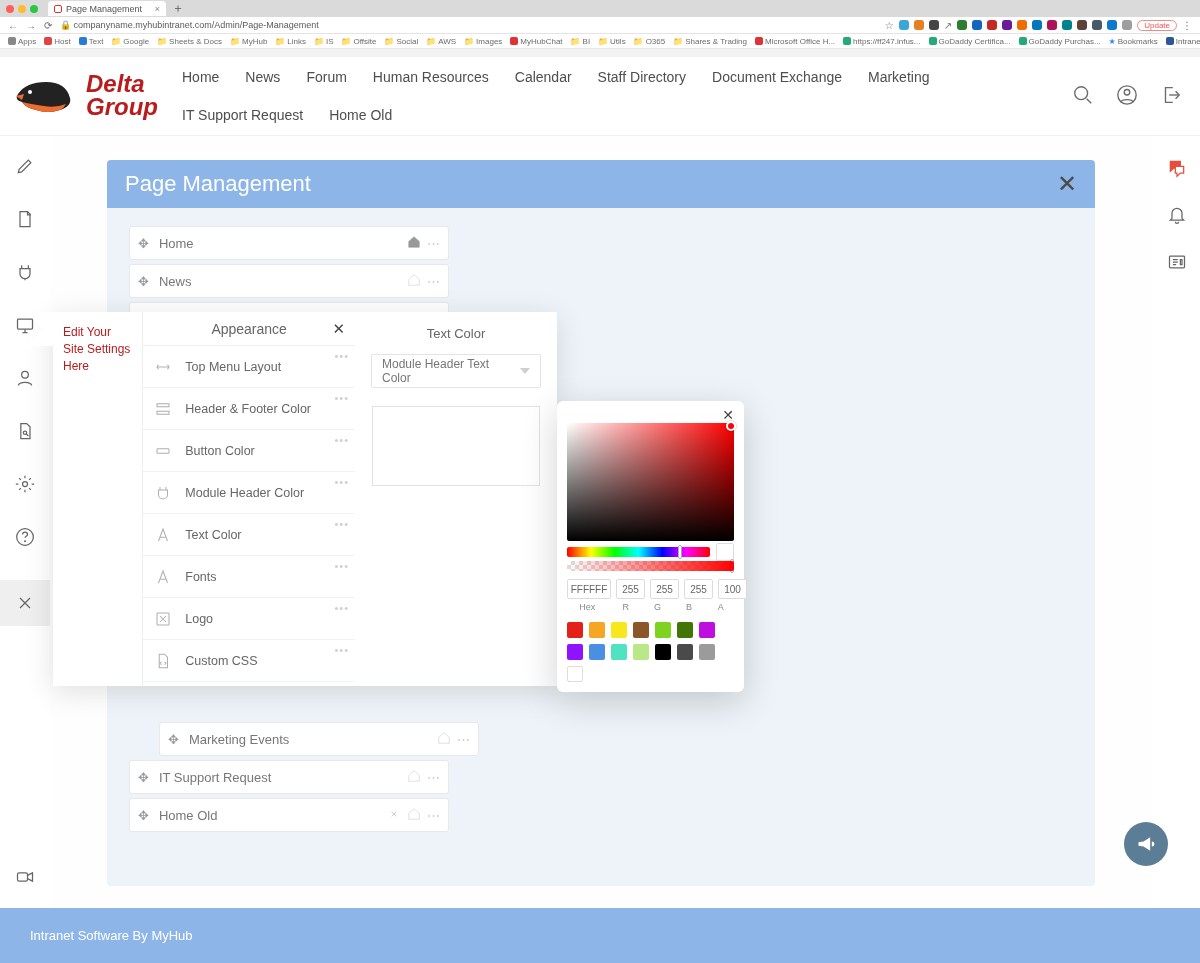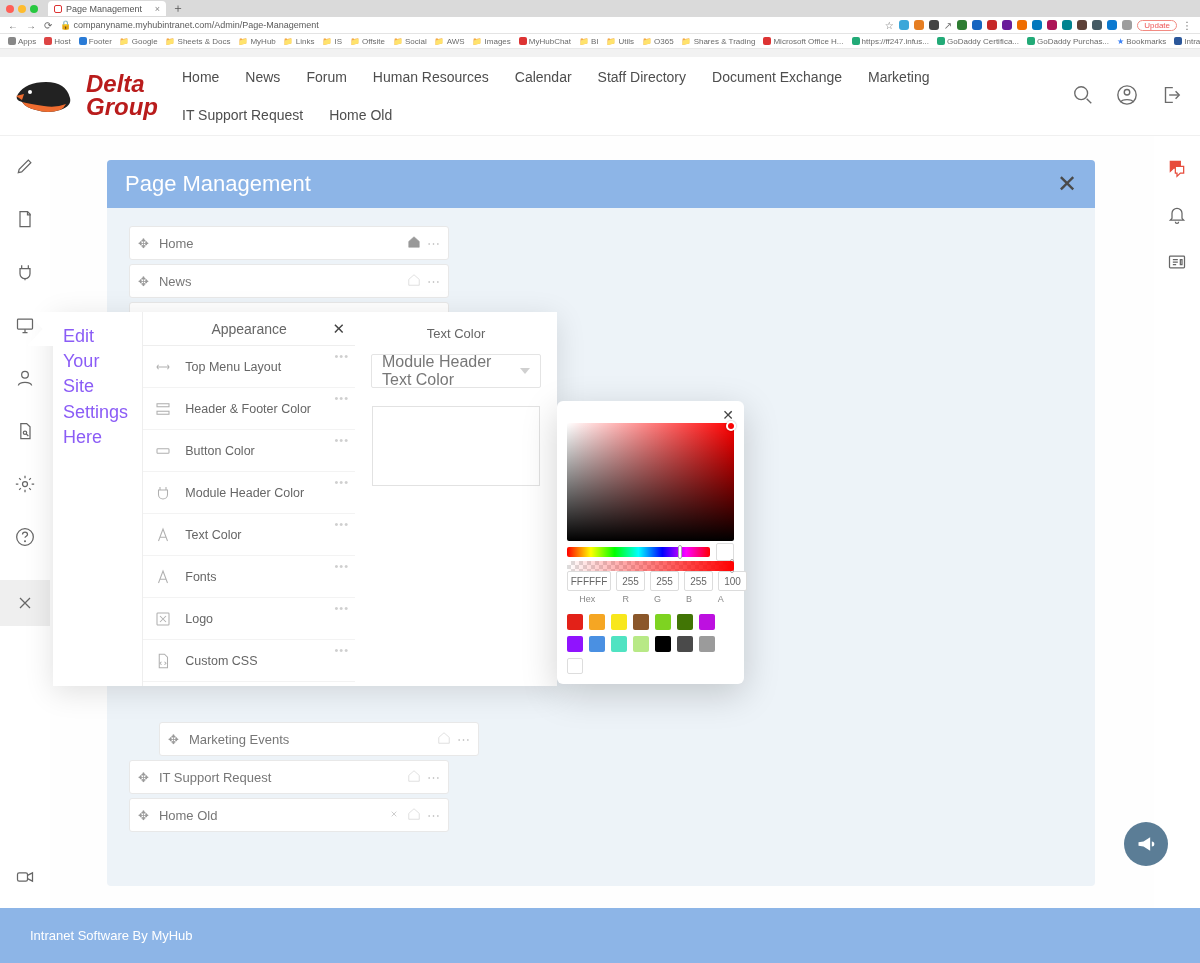--- a/index.html
+++ b/index.html
@@ -52,55 +52,55 @@
   .pm-head .x{font-size:24px;color:#4a4a4a;cursor:pointer;}
   .pm-body{padding:18px 22px 50px 22px;min-height:650px;}
   .pg-row{background:#fff;border:1px solid #e8e8e8;border-radius:3px;height:34px;margin-bottom:4px;display:flex;align-items:center;padding:0 8px;color:#777;font-size:13px;width:320px;}
   .pg-row.sub{margin-left:30px;width:320px;}
   .pg-row .grip{margin-right:10px;color:#9a9a9a;}
   .pg-row .ricons{margin-left:auto;display:flex;align-items:center;gap:6px;color:#bdbdbd;}
   .pg-row .star svg{stroke:#999;fill:#999;}
 
   
   .appearance-panel{position:absolute;left:53px;top:176px;width:504px;height:374px;background:#fff;display:flex;box-shadow:0 6px 28px rgba(0,0,0,0.12);}
-  .ap-sidebar{width:91px;padding:12px 10px;border-right:1px solid #eee;font-size:18px;color:#8b5cf6;line-height:1.4;}
+  .ap-sidebar{width:91px;padding:12px 10px;border-right:1px solid #eee;font-size:12px;color:#b91c1c;line-height:1.4;}
   .ap-sidebar p{margin-bottom:12px;}
   .ap-list{width:214px;background:#fff;}
   .ap-head{height:34px;display:flex;align-items:center;justify-content:center;font-size:14px;color:#666;position:relative;border-bottom:1px solid #eee;}
   .ap-head .x{position:absolute;right:10px;font-size:15px;color:#444;cursor:pointer;}
   .ap-item{height:42px;display:flex;align-items:center;padding:0 10px;font-size:12.5px;color:#666;border-bottom:1px solid #f3f3f3;position:relative;}
   .ap-item .ic{width:20px;height:20px;margin-right:12px;display:flex;align-items:center;justify-content:center;}
   .ap-item .ic svg{stroke:#b0b0b0;fill:none;stroke-width:1.4;}
   .ap-item .more{position:absolute;right:6px;top:4px;color:#cfcfcf;font-size:11px;letter-spacing:1px;}
   .chev-back{position:absolute;left:-26px;top:0;width:26px;height:34px;background:#fff;clip-path:polygon(0 0,100% 0,100% 100%,0 100%,60% 50%);box-shadow:-2px 0 4px rgba(0,0,0,.06);}
   .ap-right{flex:1;display:flex;flex-direction:column;align-items:center;padding:8px 16px;}
   .ap-right-head{height:26px;font-size:13px;color:#666;display:flex;align-items:center;margin-bottom:8px;}
   .preview-box{width:134px;height:94px;border:1px solid #c8c8c8;border-radius:2px;padding:6px;display:flex;flex-direction:column;gap:4px;}
   .preview-head{height:14px;background:#fafafa;border-bottom:1px solid #ddd;font-size:8px;color:#7a8fc7;display:flex;align-items:center;justify-content:center;position:relative;}
   .preview-head .brush{position:absolute;left:-2px;top:1px;}
   .pline{height:3px;background:#d8d8d8;border-radius:1px;}
   .pbtn{width:44px;height:11px;border:1px solid #c0c0c0;align-self:center;margin-top:4px;}
   .instr{font-size:11.5px;color:#555;text-align:center;line-height:1.4;margin:14px 0 14px 0;}
-  .dd{width:170px;height:34px;border:1px solid #e4e4e4;border-radius:2px;display:flex;align-items:center;justify-content:space-between;padding:0 10px;font-size:16px;color:#777;}
+  .dd{width:170px;height:34px;border:1px solid #e4e4e4;border-radius:2px;display:flex;align-items:center;justify-content:space-between;padding:0 10px;font-size:12px;color:#777;}
   .dd .tri{width:0;height:0;border-left:5px solid transparent;border-right:5px solid transparent;border-top:6px solid #d0d0d0;}
   .swatch-box{width:168px;height:80px;border:1px solid #e2e2e2;margin-top:18px;}
 
   
   .picker{position:absolute;left:557px;top:265px;width:187px;background:#fff;border-radius:6px;box-shadow:0 10px 36px rgba(0,0,0,0.18);padding:10px;}
   .picker .px{position:absolute;right:10px;top:6px;font-size:14px;color:#444;cursor:pointer;}
   .grad{width:167px;height:118px;border-radius:2px;background:linear-gradient(to bottom,transparent 0%,#000 100%),linear-gradient(to right,#fff 0%,#ff0000 100%);margin-top:12px;position:relative;}
   .grad .sel-ring{position:absolute;width:10px;height:10px;border:2px solid #fff;border-radius:50%;right:-2px;top:-2px;box-shadow:0 0 2px rgba(0,0,0,.4);}
   .huebar{height:10px;margin-top:6px;display:flex;align-items:center;gap:6px;}
   .hue{flex:1;height:10px;border-radius:2px;background:linear-gradient(to right,#f00,#ff0,#0f0,#0ff,#00f,#f0f,#f00);position:relative;}
   .hue .hthumb{position:absolute;right:28px;top:-2px;width:4px;height:14px;background:#fff;border:1px solid #aaa;border-radius:2px;}
   .csw{width:18px;height:18px;border:1px solid #ddd;border-radius:2px;background:#fff;}
   .alpha{height:10px;margin-top:4px;border-radius:2px;background:repeating-conic-gradient(#ddd 0 25%,#fff 0 50%) 0 0/8px 8px;position:relative;}
   .alpha::after{content:"";position:absolute;inset:0;background:linear-gradient(to right,rgba(255,0,0,0),rgba(255,0,0,1));border-radius:2px;}
   .alpha .athumb{position:absolute;right:0;top:-2px;width:4px;height:14px;background:#fff;border:1px solid #aaa;border-radius:2px;}
-  .inputs{display:flex;gap:5px;}
+  .inputs{display:flex;gap:5px;margin-top:8px;}
   .inputs input{width:29px;height:20px;border:1px solid #dcdcdc;border-radius:2px;text-align:center;font-size:10px;color:#666;}
   .inputs input.hex{width:44px;}
   .labels{display:flex;gap:5px;margin-top:3px;text-align:center;font-size:9px;color:#888;}
   .labels span{display:inline-block;} .labels .lh{width:44px;} .labels .ls{width:29px;}
   .swatches{display:flex;flex-wrap:wrap;gap:6px;margin-top:10px;}
   .swatches span{width:16px;height:16px;border-radius:2px;display:inline-block;}
   .swatches .wht{border:1px solid #ddd;}
 
   
   .site-footer{position:absolute;bottom:0;left:0;right:0;height:55px;background:#8db5e7;color:#fff;display:flex;align-items:center;justify-content:space-between;padding:0 30px;font-size:13px;}
@@ -157,21 +157,21 @@
     <span class="bm">
         <span class="fico" style="background:#888"></span>
         <span>Apps</span>
       </span>
     <span class="bm">
         <span class="fico" style="background:#d44"></span>
         <span>Host</span>
       </span>
     <span class="bm">
         <span class="fico" style="background:#2a7bd6"></span>
-        <span>Footer</span>
+        <span>Text</span>
       </span>
     <span class="bm">📁 <span>Google</span></span>
     <span class="bm">📁 <span>Sheets &amp; Docs</span></span>
     <span class="bm">📁 <span>MyHub</span></span>
     <span class="bm">📁 <span>Links</span></span>
     <span class="bm">📁 <span>IS</span></span>
     <span class="bm">📁 <span>Offsite</span></span>
     <span class="bm">📁 <span>Social</span></span>
     <span class="bm">📁 <span>AWS</span></span>
     <span class="bm">📁 <span>Images</span></span>

